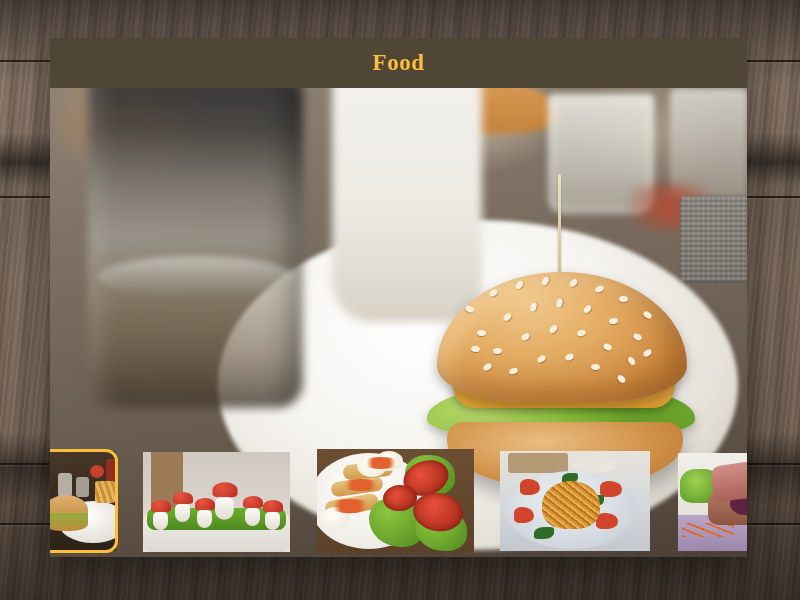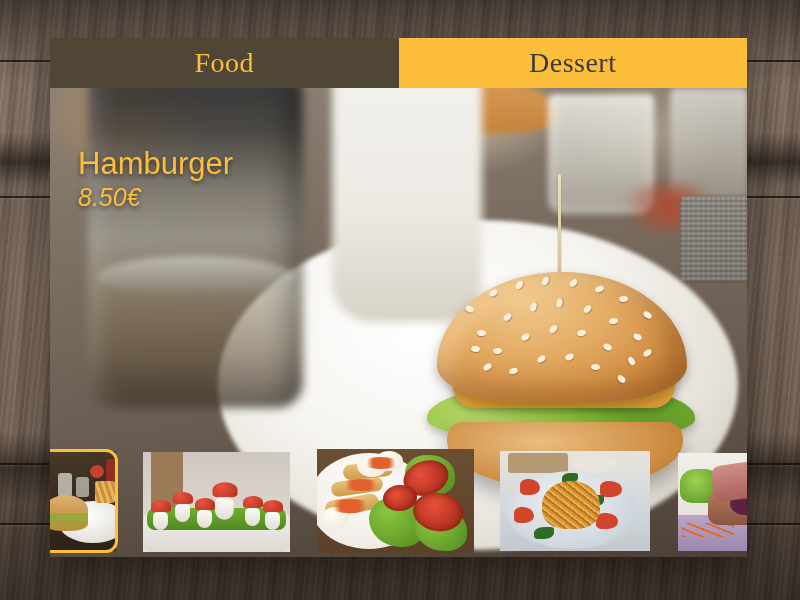--- a/index.html
+++ b/index.html
@@ -160,21 +160,21 @@
   }
 
   
   .nav{
     position:absolute;left:0;top:0;width:697px;height:50px;
     display:flex;background:#fdbe3c;
   }
   .tab{
     flex:1;display:flex;align-items:center;justify-content:center;
     font-family:"Liberation Serif", serif;
-    font-size:28px;font-weight:400;letter-spacing:.5px;
+    font-size:23px;font-weight:700;letter-spacing:.5px;
     color:#3e3c3a;cursor:pointer;user-select:none;
   }
   .tab.active{background:rgba(56,54,52,.88);color:#fdbe3c;}
 
   
   .title-wrap{position:absolute;left:28px;top:110px;}
   .dish-title{
     font-size:31px;color:#fdbe3c;line-height:1.05;
     text-shadow:0 2px 5px rgba(0,0,0,.55);
   }
@@ -308,31 +308,24 @@
             <div class="seed" style="left: 128px; top: 82px; transform: rotate(-28deg);"></div>
             <div class="seed" style="left: 154px; top: 92px; transform: rotate(4deg);"></div>
             <div class="seed" style="left: 180px; top: 104px; transform: rotate(42deg);"></div>
             <div class="seed" style="left: 46px; top: 92px; transform: rotate(-32deg);"></div>
             <div class="seed" style="left: 206px; top: 78px; transform: rotate(-34deg);"></div>
             <div class="seed" style="left: 34px; top: 74px; transform: rotate(10deg);"></div>
           </div>
       </div>
     </div>
 
-    <div class="title-wrap">
-      <div class="dish-title">Hamburger</div>
-      <div class="dish-price">8.50€</div>
-    </div>
 
     <div class="nav">
       <div class="tab active">
         <span>Food</span>
-      </div>
-      <div class="tab">
-        <span>Dessert</span>
       </div>
     </div>
 
     <div class="thumbs">
 
       <div class="thumb t1">
         <div class="plate"></div>
           <div class="jarA"></div>
           <div class="jarB"></div>
         <div class="tomato"></div>

